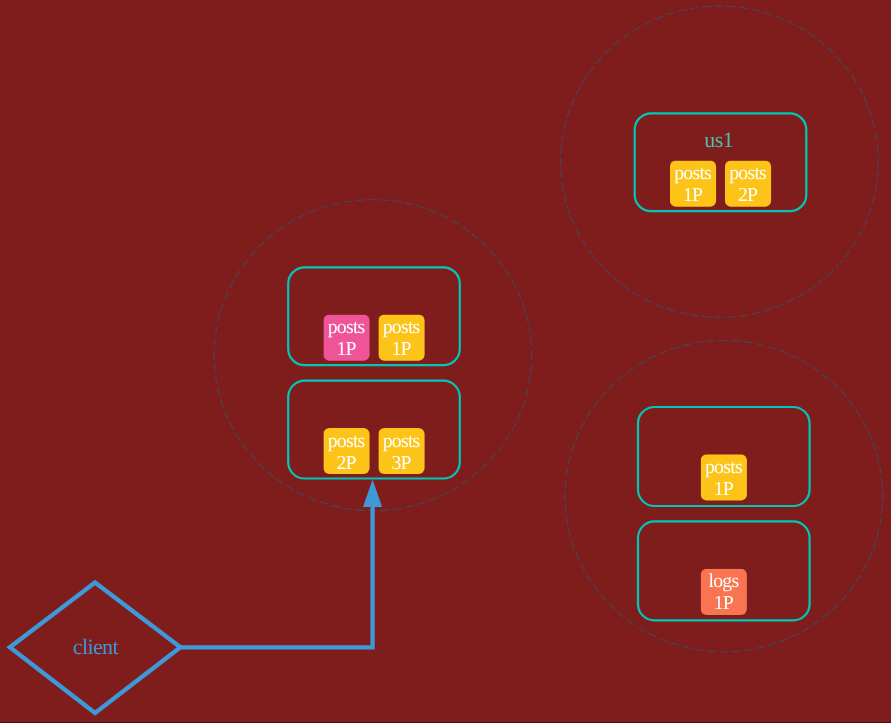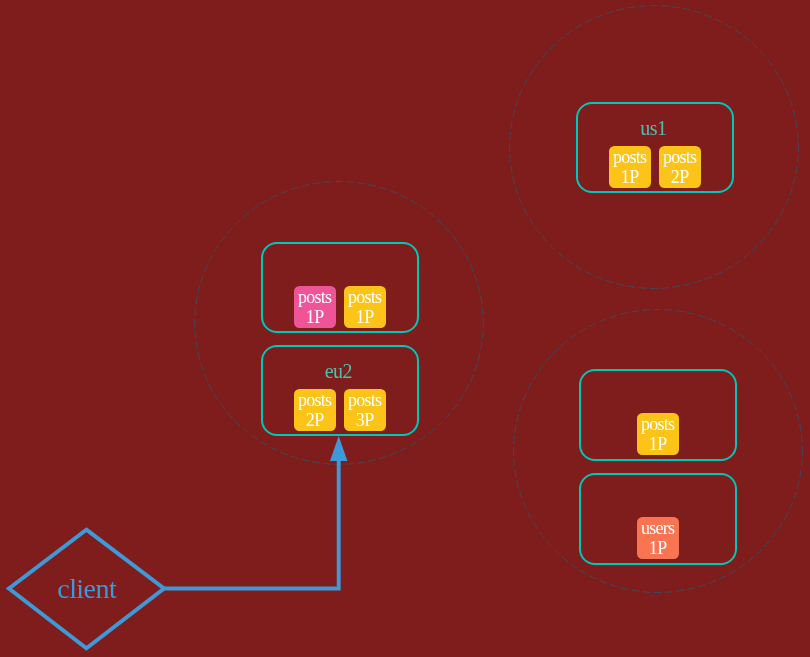--- a/index.html
+++ b/index.html
@@ -7,21 +7,21 @@
          font-family:Liberation Serif, serif;-webkit-font-smoothing:antialiased;}
   svg.layer{position:absolute;left:0;top:0;}
   .node{position:absolute;box-sizing:border-box;border:2px solid #01c7b8;border-radius:16px;}
   .node-label{will-change:transform;position:absolute;left:0;right:0;top:12.5px;text-align:center;
               font-size:20px;line-height:22px;color:#4dbfb0;letter-spacing:-0.55px;text-indent:-3.2px;}
   .shards{position:absolute;left:0;right:0;bottom:4px;display:flex;justify-content:center;gap:8px;}
   .shard{will-change:transform;width:42px;height:41.5px;border-radius:5.5px;display:flex;
          flex-direction:column;align-items:center;justify-content:center;color:#fff;font-size:18px;
          line-height:19.5px;padding-top:1.5px;box-sizing:border-box;letter-spacing:-0.7px;text-indent:-0.7px;}
   .client-label{will-change:transform;position:absolute;left:26.8px;top:578.2px;width:120px;text-align:center;
-                font-size:28px;line-height:22px;color:#3d99d8;letter-spacing:-0.55px;text-indent:-0.55px;}
+                font-size:20px;line-height:22px;color:#3d99d8;letter-spacing:-0.55px;text-indent:-0.55px;}
 </style>
 </head>
 <body>
 
 <div id="stage">
 
   <svg class="layer" width="810" height="657">
     <ellipse fill="none" stroke="#424859" stroke-width="1" stroke-dasharray="7.8 3.4" stroke-dashoffset="3.2" cx="654" cy="147" rx="144.4" ry="141.4"></ellipse>
     <ellipse fill="none" stroke="#424859" stroke-width="1" stroke-dasharray="7.8 3.4" stroke-dashoffset="3.2" cx="339" cy="322.9" rx="144.3" ry="141.4"></ellipse>
     <ellipse fill="none" stroke="#424859" stroke-width="1" stroke-dasharray="7.8 3.4" stroke-dashoffset="3.2" cx="658" cy="451" rx="144.4" ry="141.5"></ellipse>
@@ -48,21 +48,20 @@
         <div>1P</div>
       </div>
       <div class="shard" style="background: rgb(252, 196, 25);">
         <div>posts</div>
         <div>1P</div>
       </div>
     </div>
   </div>
 
   <div class="node" style="left: 260.5px; top: 345px; width: 158px; height: 91px; border-color: rgb(1, 199, 184);">
-    <div class="node-label">eu2</div>
     <div class="shards">
       <div class="shard" style="background: rgb(252, 196, 25);">
         <div>posts</div>
         <div>2P</div>
       </div>
       <div class="shard" style="background: rgb(252, 196, 25);">
         <div>posts</div>
         <div>3P</div>
       </div>
     </div>
@@ -73,21 +72,21 @@
       <div class="shard" style="background: rgb(252, 196, 25);">
         <div>posts</div>
         <div>1P</div>
       </div>
     </div>
   </div>
 
   <div class="node" style="left: 578.5px; top: 473px; width: 158px; height: 91.6px; border-color: rgb(1, 199, 184);">
     <div class="shards">
       <div class="shard" style="background: rgb(249, 117, 81);">
-        <div>users</div>
+        <div>logs</div>
         <div>1P</div>
       </div>
     </div>
   </div>
 
   <svg class="layer" width="810" height="657">
     <path fill="none" stroke="#3d99d8" stroke-width="3.9" d="M163 588.5 H338.7 V461"></path>
     <path fill="#3d99d8" d="M338.7 436 L347.4 461 L330 461 Z"></path>
     <path d="M86.4 529.65 L164 588.5 L86.4 648.25 L9 588.5 Z" fill="none" stroke="#3d99d8" stroke-width="4"></path>
   </svg>

